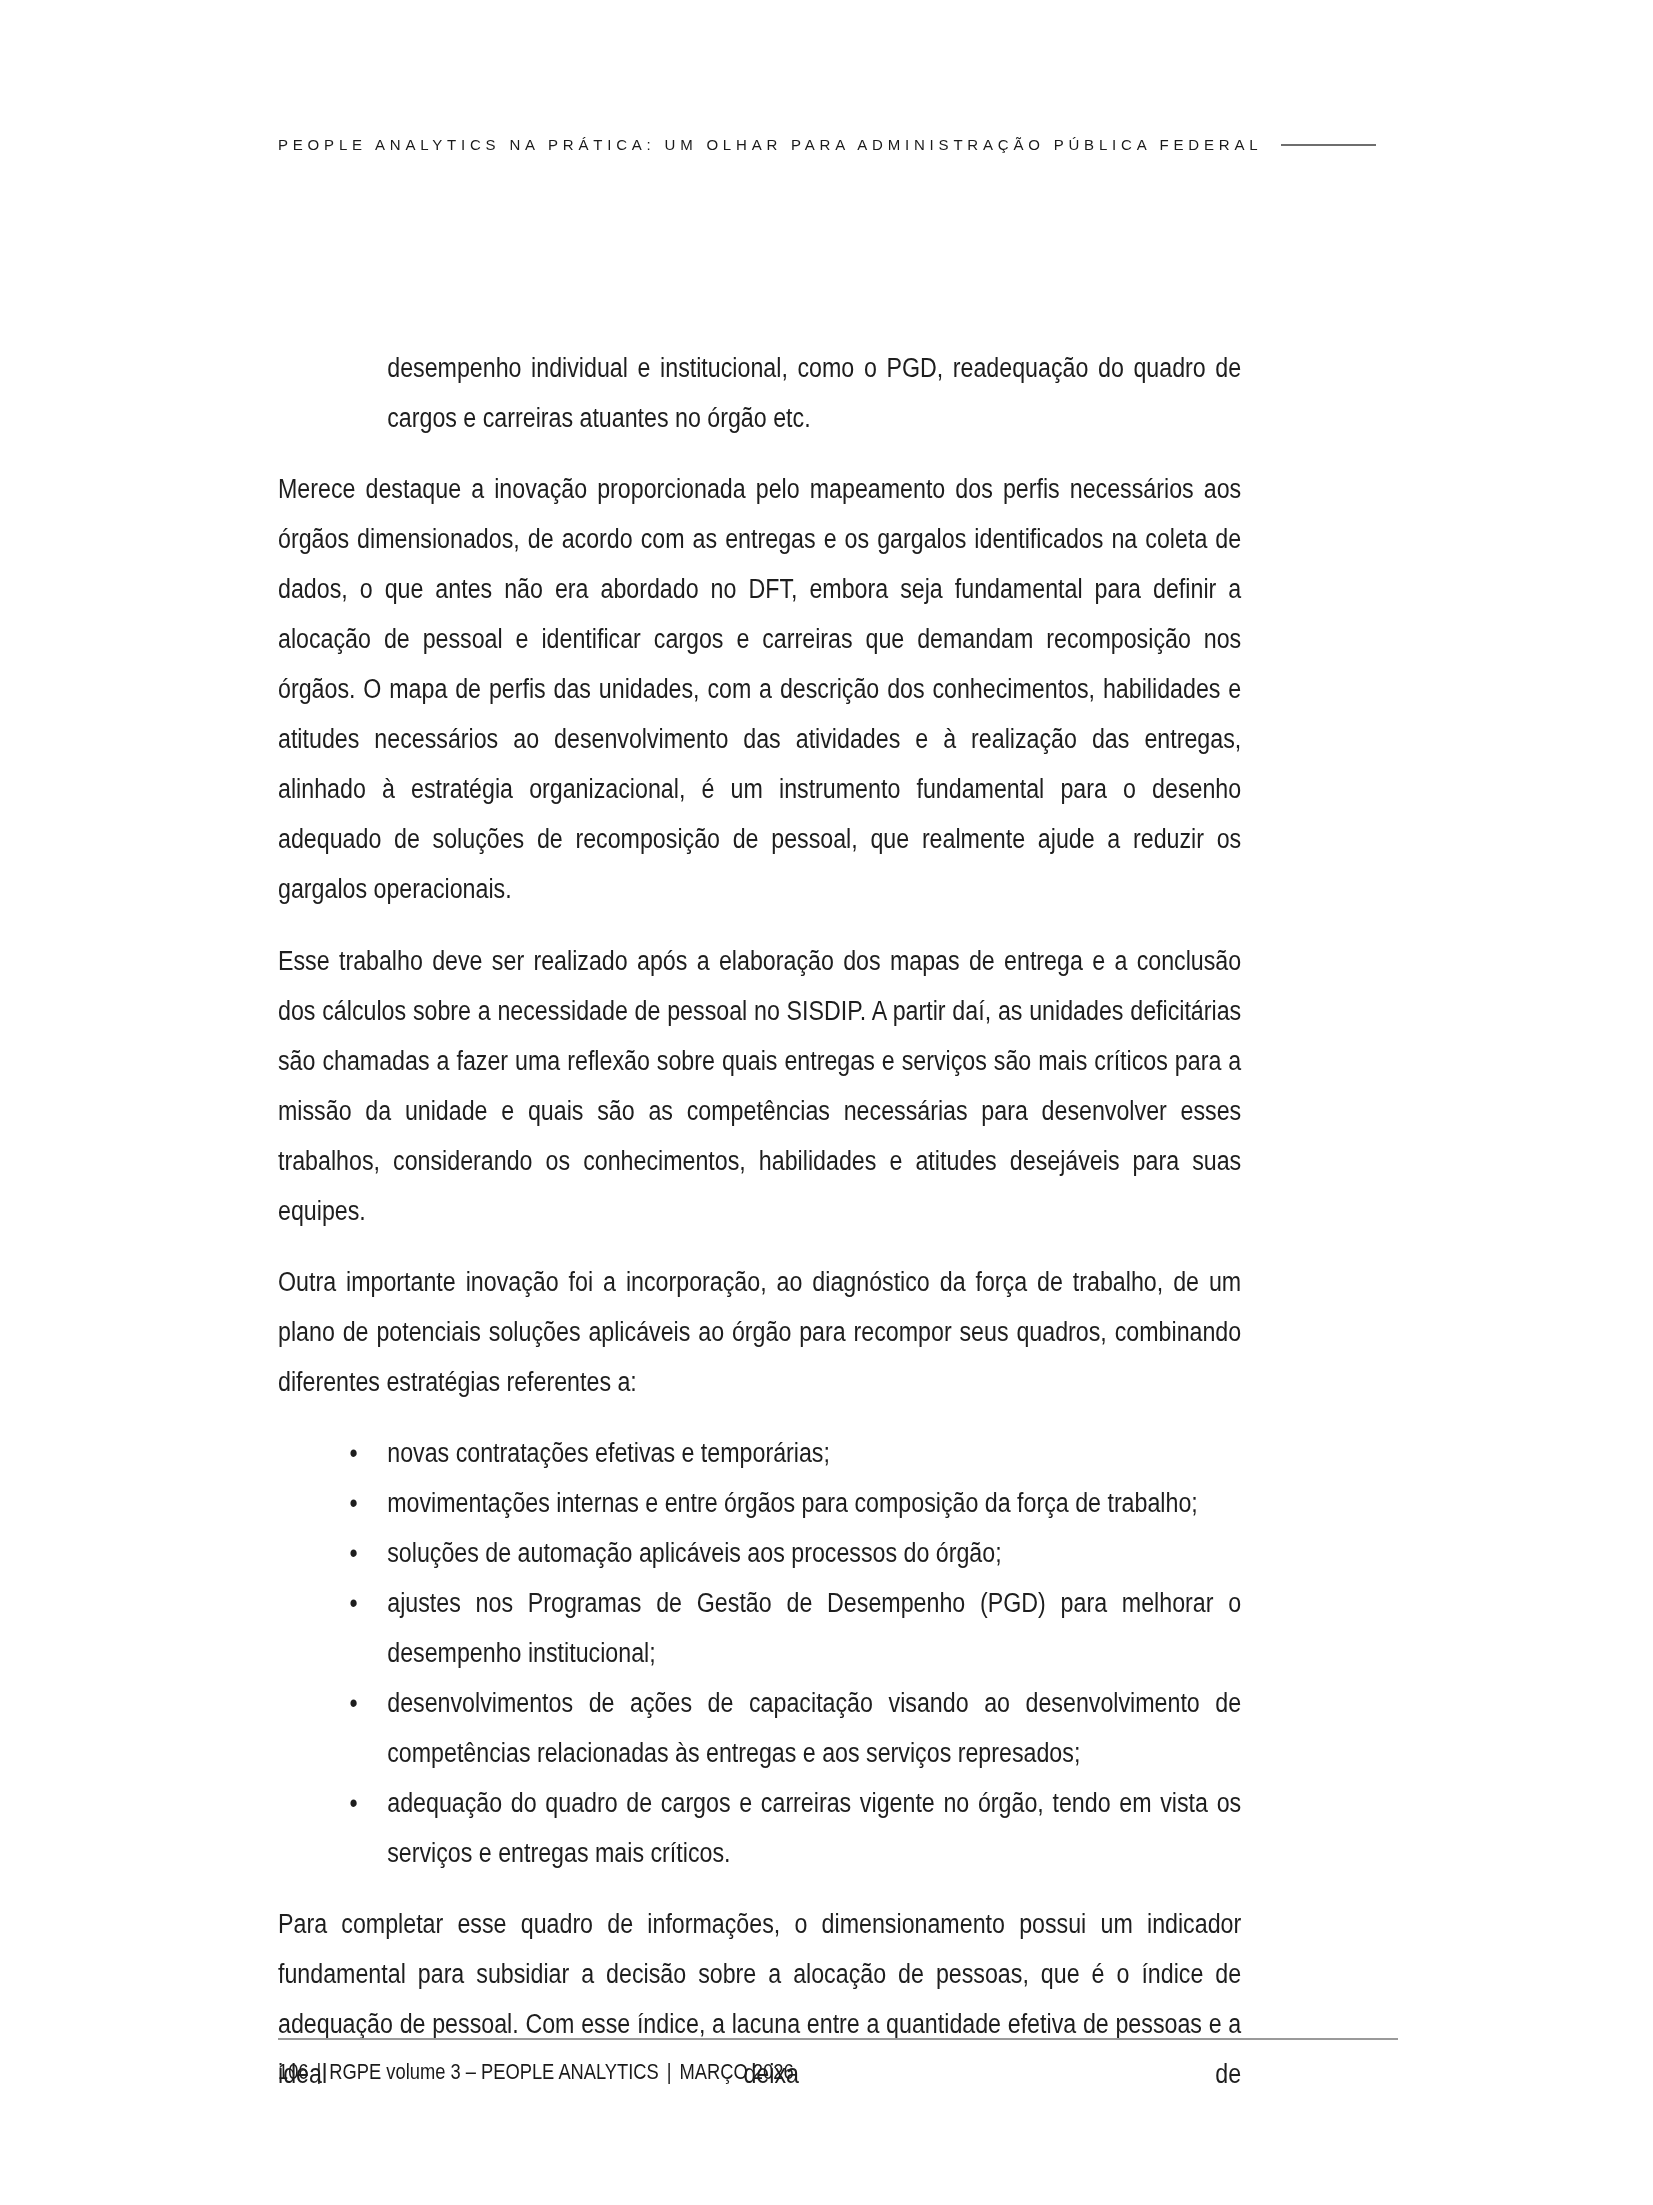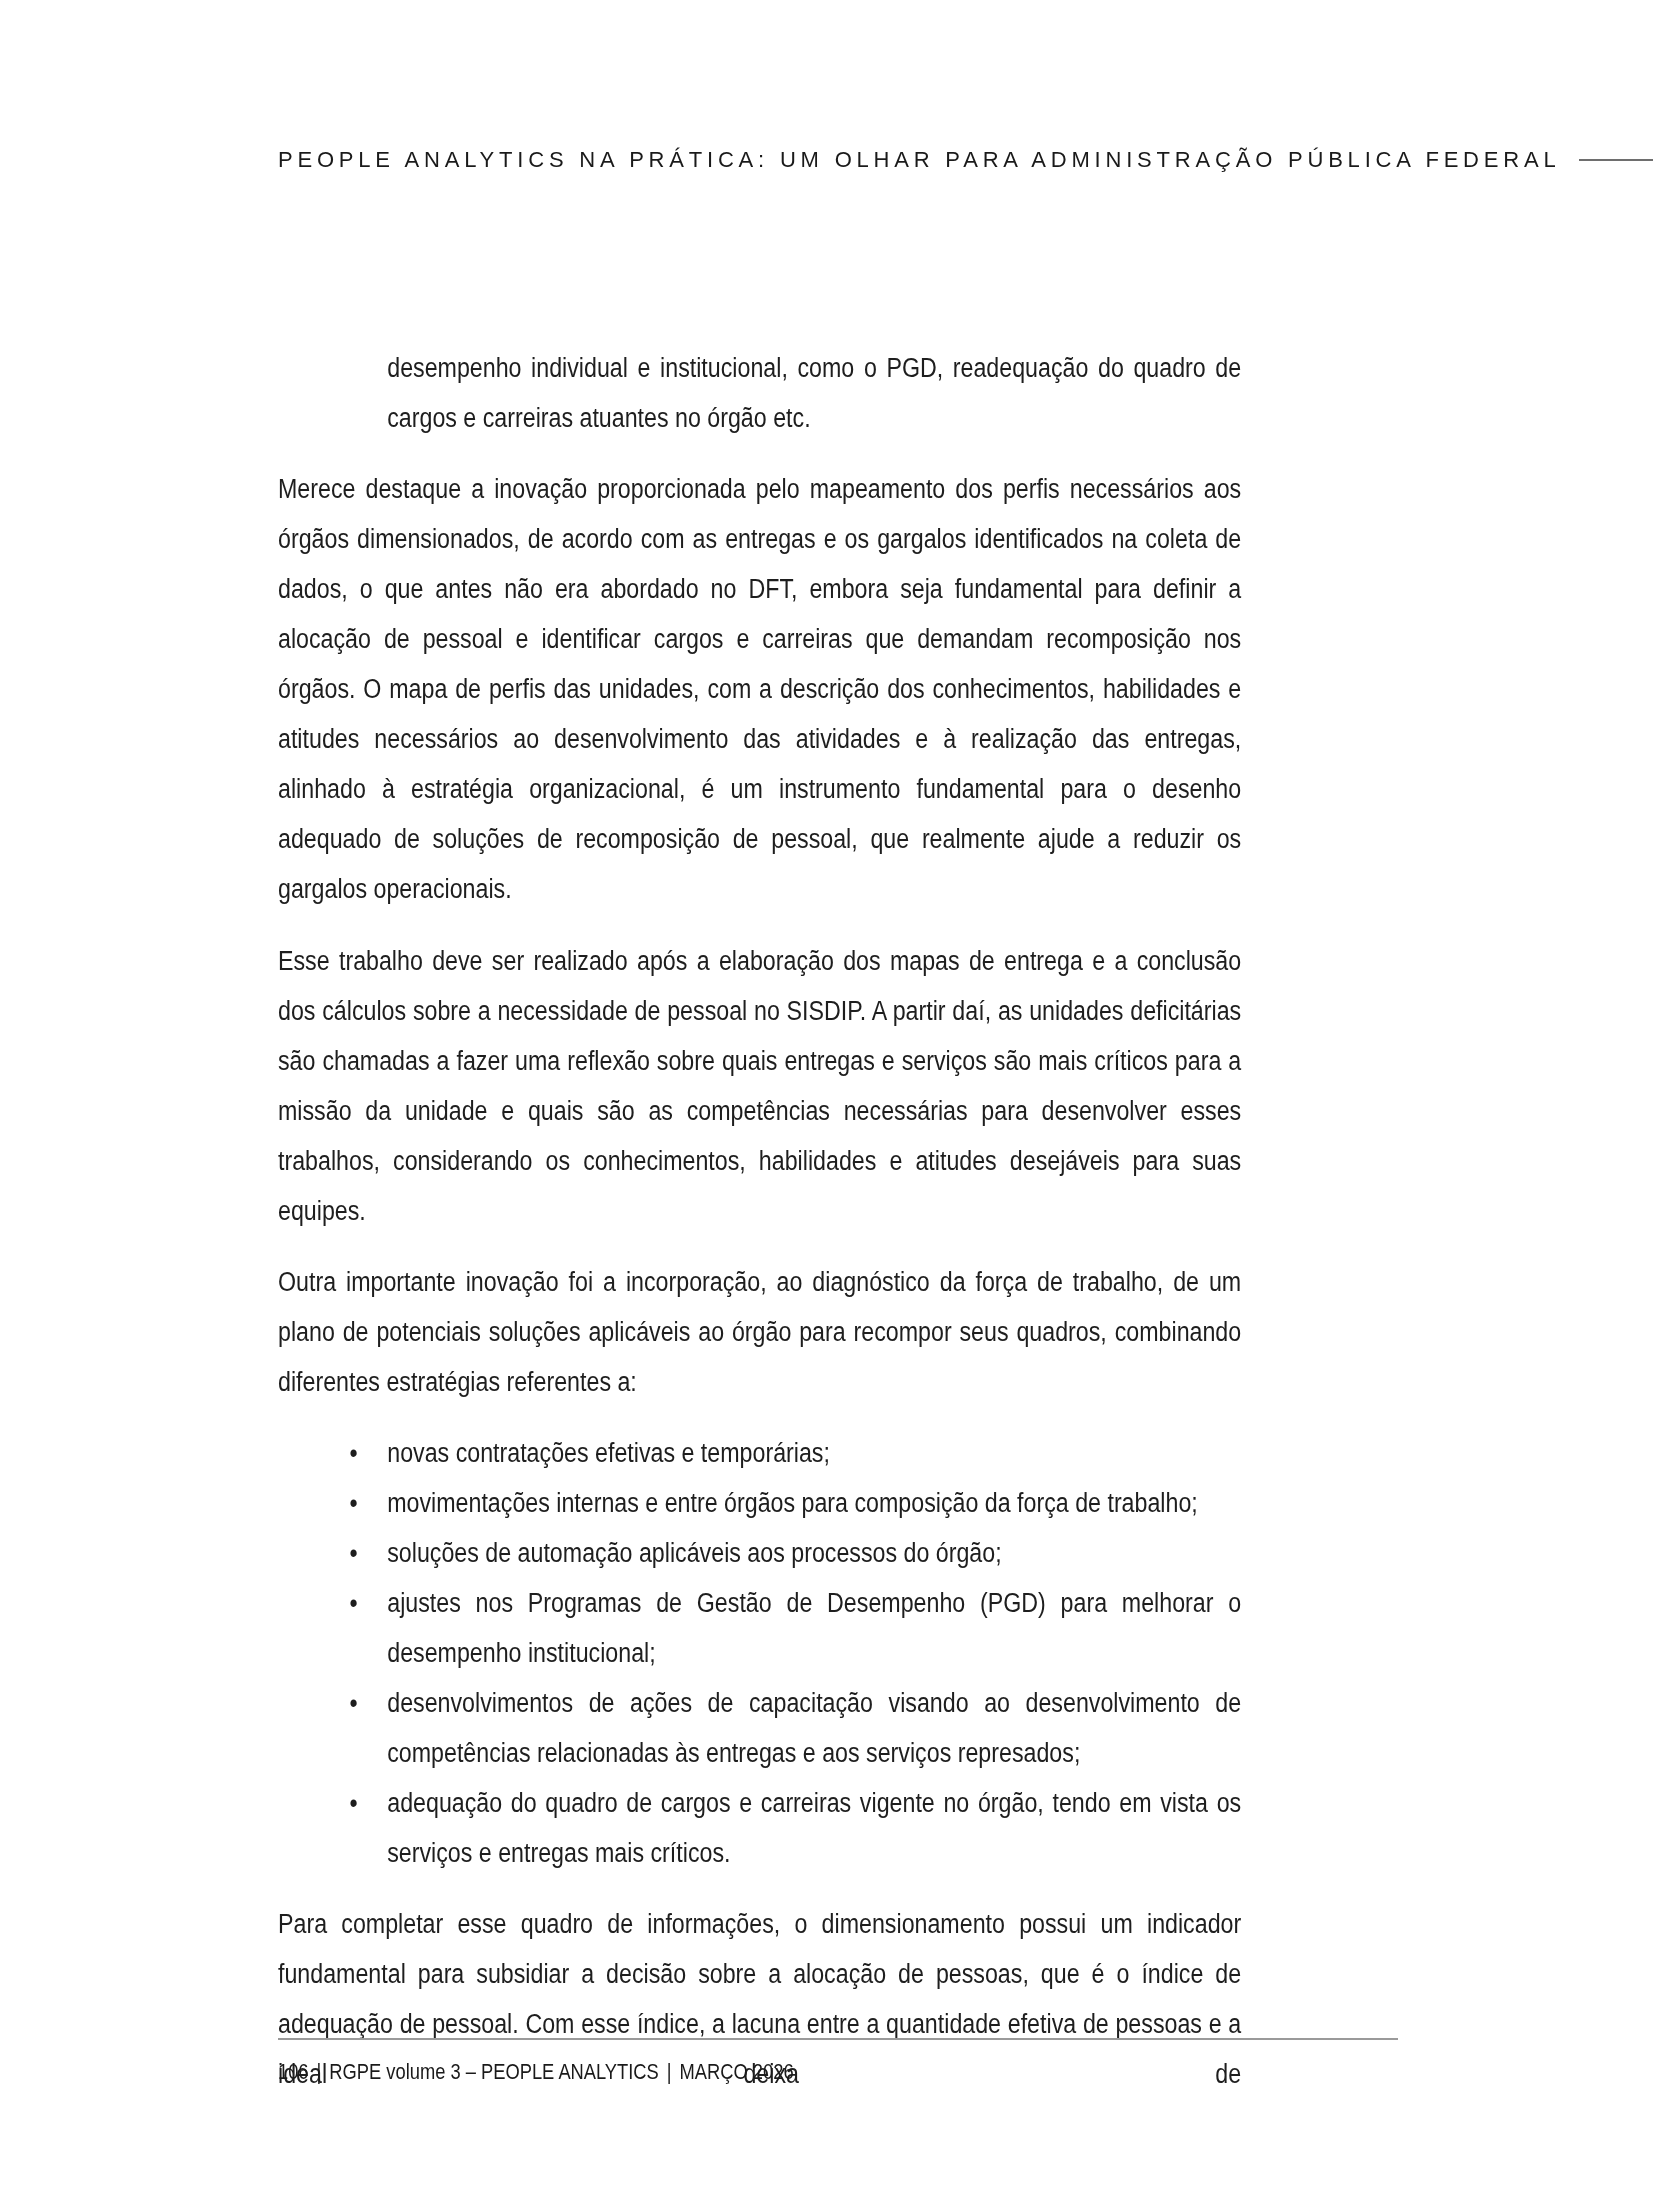--- a/index.html
+++ b/index.html
@@ -1,21 +1,21 @@
 <!DOCTYPE html>
 <html style="font-size:10.7px"><head>
 <meta charset="utf-8">
 <style>
   html, body { margin: 0; padding: 0; background: #ffffff; }
   body { width: 1654px; height: 2205px; position: relative; overflow: hidden; color: #1e1e1e; }
   .running-head {
     position: absolute; left: 278px; top: 131px; width: 1120px; height: 27px;
     display: flex; align-items: center;
-    font-family: "Liberation Sans", sans-serif; font-size: 22px; letter-spacing: 4.8px;
-    color: #1a1a1a; white-space: nowrap; margin-top: 15px;
+    font-family: "Liberation Sans", sans-serif; font-size: 15px; letter-spacing: 4.8px;
+    color: #1a1a1a; white-space: nowrap;
   }
   .running-head .rule { flex: 0 0 95px; height: 2px; background: #6e6e6e; margin-left: 18.7px; }
   .body-text {
     position: absolute; left: 278px; top: 343px; width: 1120px;
     font-family: "Liberation Sans", sans-serif; font-size: 27px; line-height: 50px;
     color: #1e1e1e; text-align: justify;
     transform: scaleX(0.86); transform-origin: left top;
   }
   .body-text p { margin: 0 0 21.3px 0; }
   .body-text p.indented { margin-left: 127px; }

